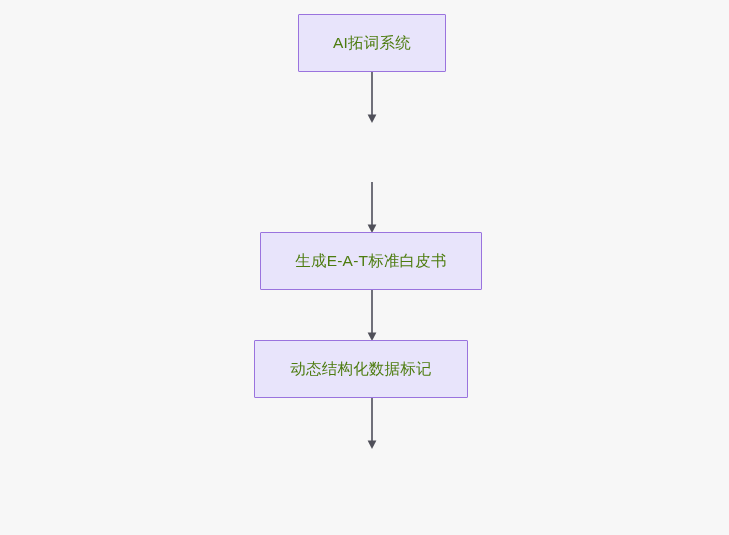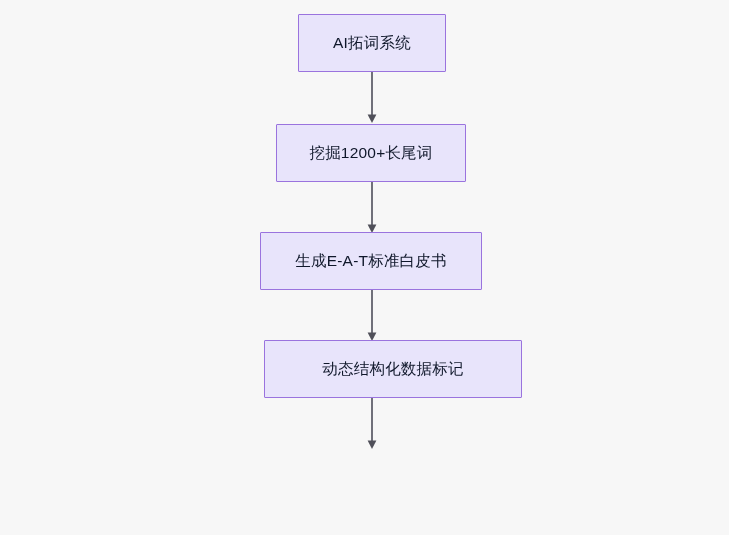--- a/index.html
+++ b/index.html
@@ -24,21 +24,21 @@
     background: #e8e4fb;
     border: 1.6px solid #9a73de;
     display: flex;
     align-items: center;
     justify-content: center;
     border-radius: 1px;
   }
   .node-label {
     font-size: 15.5px;
     line-height: 1.2;
-    color: #0f172a;
+    color: #4d7c0f;
     letter-spacing: 0.2px;
     white-space: nowrap;
     text-align: center;
   }
   .edge {
     position: absolute;
     overflow: visible;
   }
   .edge-line {
     stroke: #70707a;
@@ -56,39 +56,36 @@
 
   <div class="node" style="left:298px; top:14px; width:148px; height:58px;">
     <span class="node-label">AI拓词系统</span>
   </div>
 
   <svg class="edge" style="left:364px; top:72px; width:16px; height:52px;" viewBox="0 0 16 52">
     <path class="edge-line" d="M8,0 L8,44"></path>
     <polygon class="edge-head" points="8,51 3.6,42.5 12.4,42.5"></polygon>
   </svg>
 
-  <div class="node" style="left:276px; top:124px; width:190px; height:58px;">
-    <span class="node-label">挖掘1200+长尾词</span>
-  </div>
 
   <svg class="edge" style="left:364px; top:182px; width:16px; height:52px;" viewBox="0 0 16 52">
     <path class="edge-line" d="M8,0 L8,44"></path>
     <polygon class="edge-head" points="8,51 3.6,42.5 12.4,42.5"></polygon>
   </svg>
 
   <div class="node" style="left:260px; top:232px; width:222px; height:58px;">
     <span class="node-label">生成E-A-T标准白皮书</span>
   </div>
 
   <svg class="edge" style="left:364px; top:290px; width:16px; height:52px;" viewBox="0 0 16 52">
     <path class="edge-line" d="M8,0 L8,44"></path>
     <polygon class="edge-head" points="8,51 3.6,42.5 12.4,42.5"></polygon>
   </svg>
 
-  <div class="node" style="left:264px; top:340px; width:258px; height:58px;">
+  <div class="node" style="left:254px; top:340px; width:214px; height:58px;">
     <span class="node-label">动态结构化数据标记</span>
   </div>
 
   <svg class="edge" style="left:364px; top:398px; width:16px; height:52px;" viewBox="0 0 16 52">
     <path class="edge-line" d="M8,0 L8,44"></path>
     <polygon class="edge-head" points="8,51 3.6,42.5 12.4,42.5"></polygon>
   </svg>
 
 
 </div>

